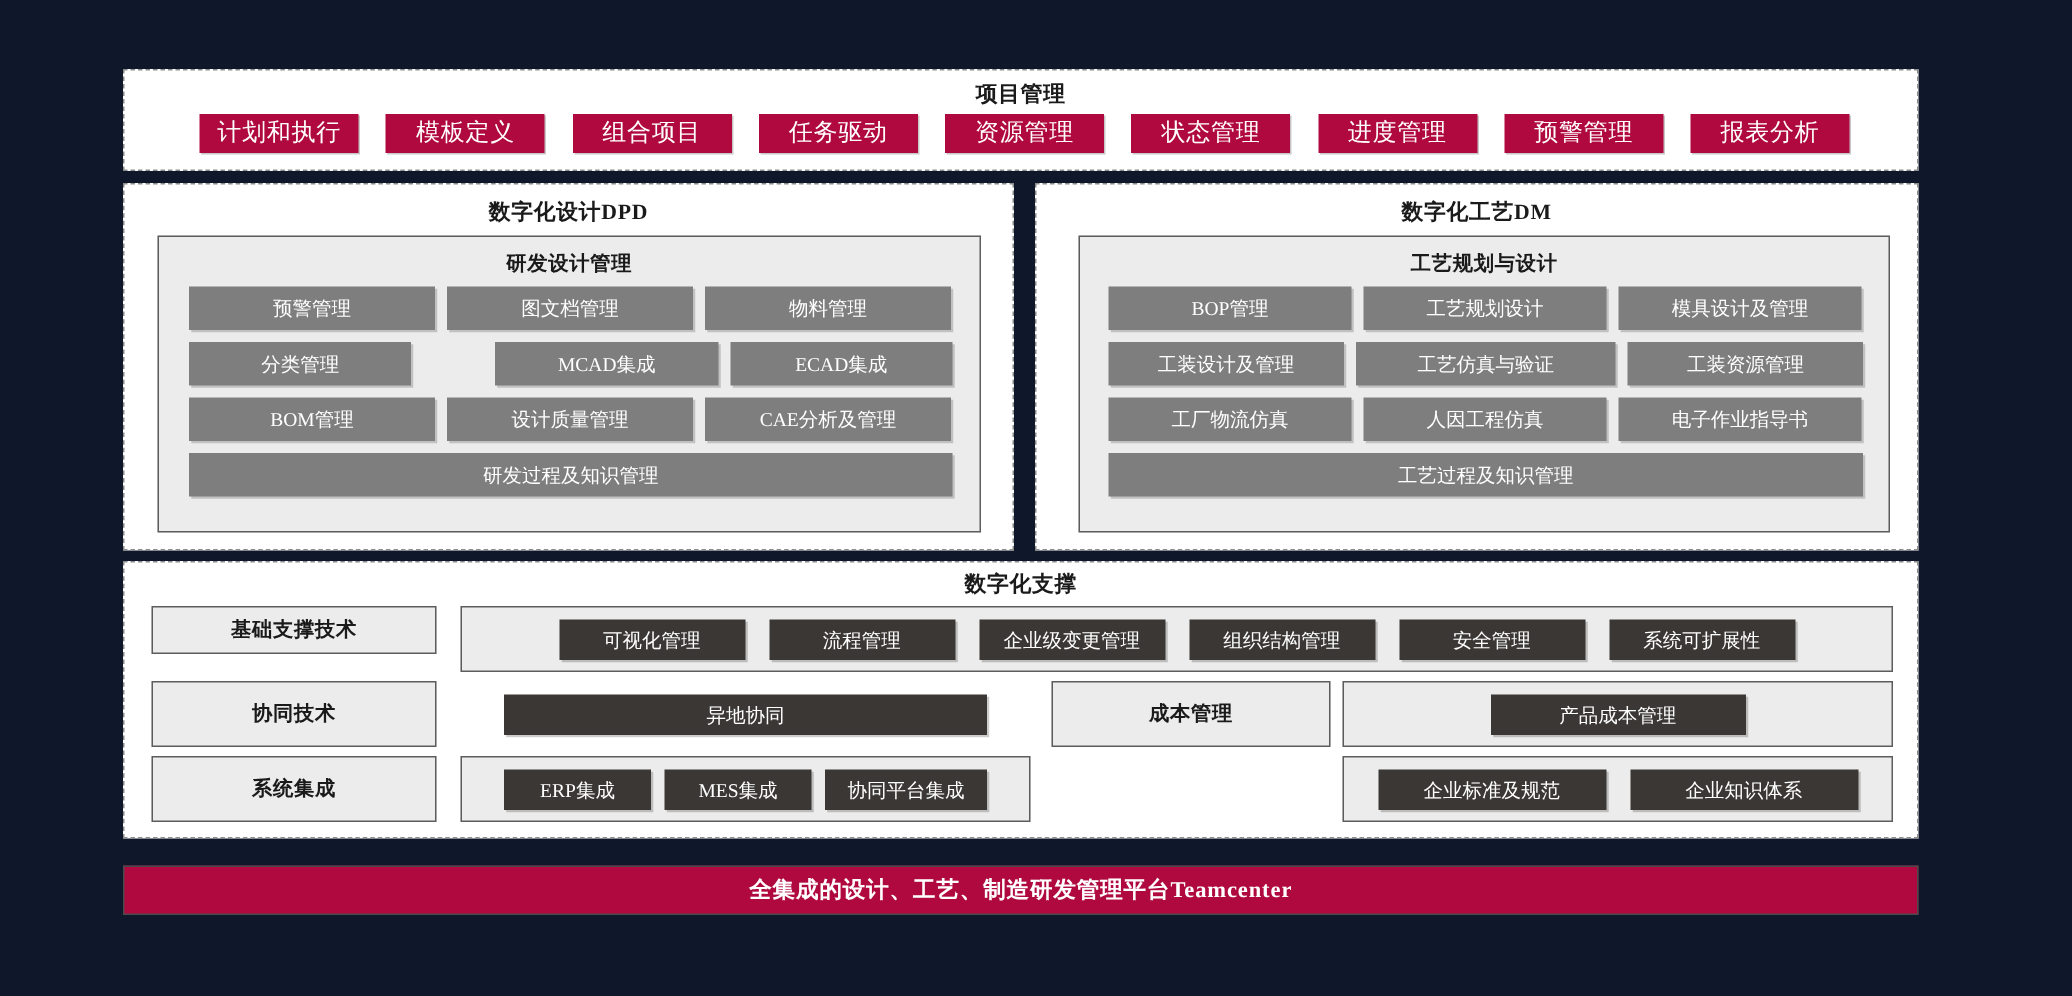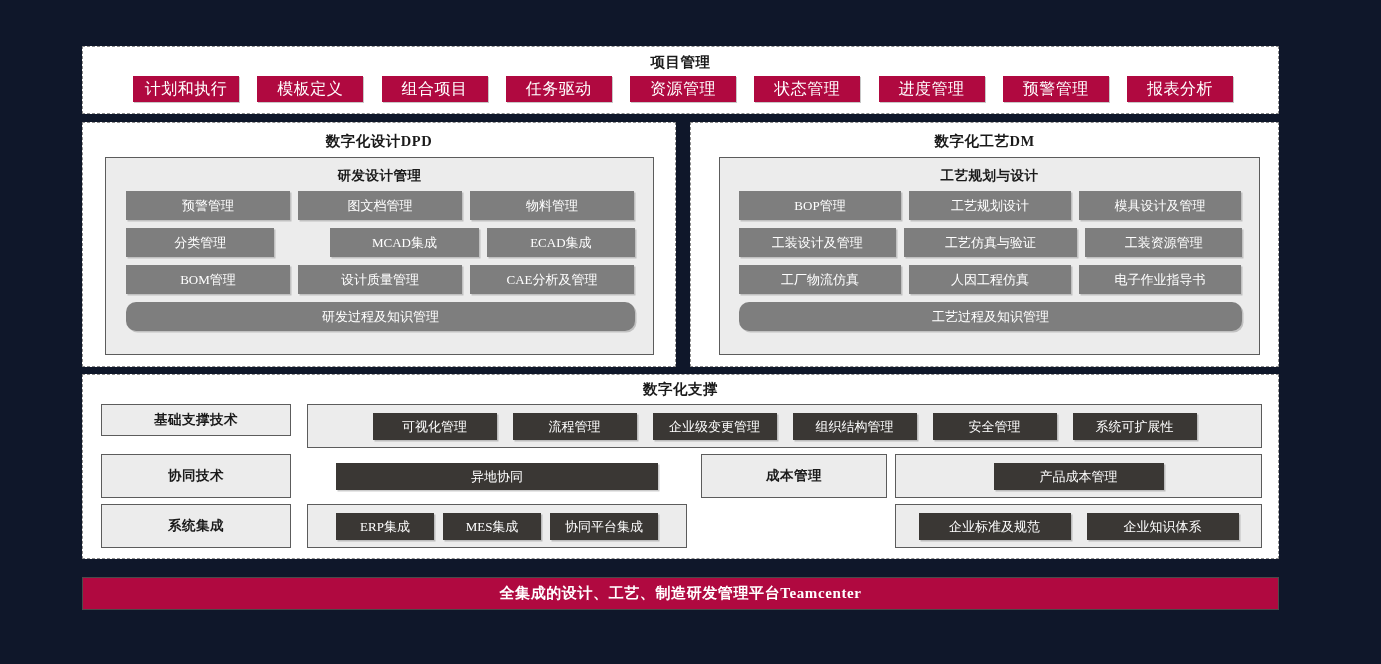--- a/index.html
+++ b/index.html
@@ -84,21 +84,21 @@
   .chip {
     background: #7e7e7e;
     color: #ffffff;
     font-size: 13px;
     height: 29px;
     line-height: 29px;
     text-align: center;
     white-space: nowrap;
     box-shadow: 1.5px 1.5px 0 rgba(0,0,0,.18);
   }
-  .chip.wide { width: 100%; border-radius: 10px; }
+  .chip.wide { width: 100%; }
 
   
   .dchip {
     background: #3a3734;
     color: #ffffff;
     font-size: 13px;
     height: 27px;
     line-height: 27px;
     text-align: center;
     white-space: nowrap;

